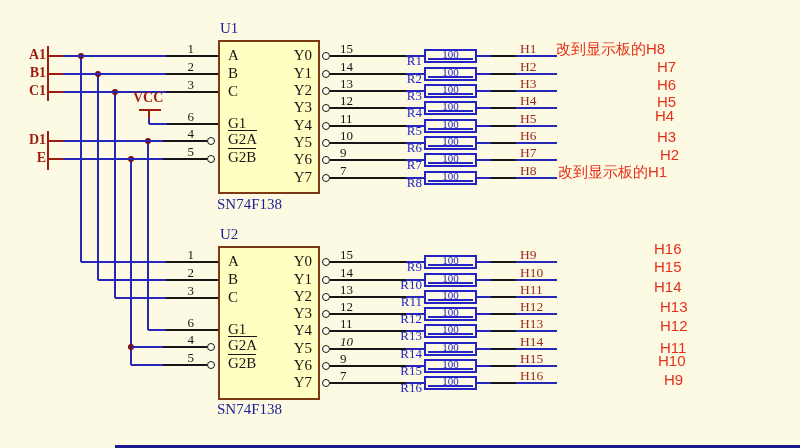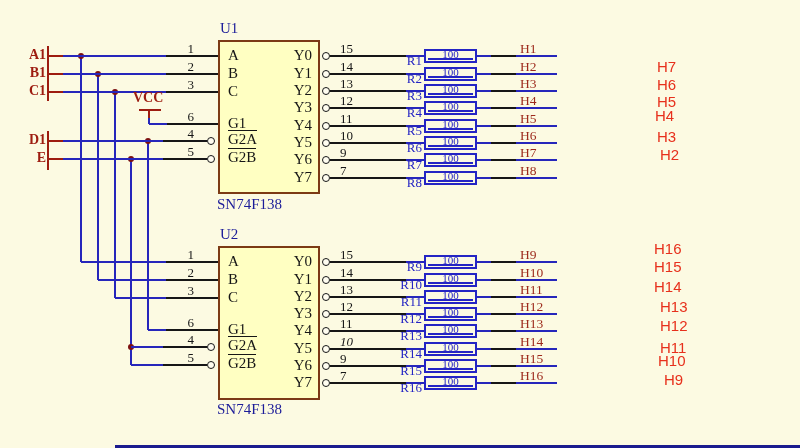--- a/index.html
+++ b/index.html
@@ -93,20 +93,21 @@
     <div class="abs txt" style="left: 340px; top: 41px; font: 13px &quot;Liberation Serif&quot;, serif; color: rgb(22, 22, 22);">15</div>
     <div class="abs" style="left: 406px; top: 55px; width: 18px; height: 2px; background: rgb(38, 38, 187);"></div>
     <div class="abs" style="left: 424px; top: 49px; width: 53px; height: 14px; border: 2px solid rgb(36, 36, 196);"></div>
     <div class="abs txt" style="left: 424px; top: 48px; width: 53px; text-align: center; font: 11px &quot;Liberation Serif&quot;, serif; color: rgb(36, 36, 196);">100</div>
     <div class="abs" style="left: 428px; top: 58px; width: 45px; height: 1.5px; background: rgb(36, 36, 196);"></div>
     <div class="abs txt" style="left: 396px; top: 53px; width: 26px; text-align: right; font: 13px &quot;Liberation Serif&quot;, serif; color: rgb(36, 36, 196);">R1</div>
     <div class="abs" style="left: 477px; top: 55px; width: 14px; height: 2px; background: rgb(38, 38, 187);"></div>
     <div class="abs" style="left: 491px; top: 55px; width: 25px; height: 2px; background: rgb(22, 22, 22);"></div>
     <div class="abs" style="left: 516px; top: 55px; width: 41px; height: 2px; background: rgb(38, 38, 187);"></div>
     <div class="abs txt" style="left: 520px; top: 41px; font: 13.5px &quot;Liberation Serif&quot;, serif; color: rgb(157, 42, 28);">H1</div>
+    <div class="abs txt" style="left: 556px; top: 40px; font: 15px &quot;Liberation Sans&quot;, &quot;DejaVu Sans&quot;, sans-serif; color: rgb(231, 48, 28);">改到显示板的H8</div>
     <div class="abs txt" style="left: 284px; top: 65px; width: 28px; text-align: right; font: 15px &quot;Liberation Serif&quot;, serif; color: rgb(22, 22, 22);">Y1</div>
     <div class="abs" style="left: 322px; top: 70px; width: 8px; height: 8px; border-radius: 50%; border: 1.5px solid rgb(22, 22, 22); background: rgb(255, 253, 240);"></div>
     <div class="abs" style="left: 330px; top: 73px; width: 76px; height: 2px; background: rgb(22, 22, 22);"></div>
     <div class="abs txt" style="left: 340px; top: 59px; font: 13px &quot;Liberation Serif&quot;, serif; color: rgb(22, 22, 22);">14</div>
     <div class="abs" style="left: 406px; top: 73px; width: 18px; height: 2px; background: rgb(38, 38, 187);"></div>
     <div class="abs" style="left: 424px; top: 67px; width: 53px; height: 14px; border: 2px solid rgb(36, 36, 196);"></div>
     <div class="abs txt" style="left: 424px; top: 66px; width: 53px; text-align: center; font: 11px &quot;Liberation Serif&quot;, serif; color: rgb(36, 36, 196);">100</div>
     <div class="abs" style="left: 428px; top: 76px; width: 45px; height: 1.5px; background: rgb(36, 36, 196);"></div>
     <div class="abs txt" style="left: 396px; top: 71px; width: 26px; text-align: right; font: 13px &quot;Liberation Serif&quot;, serif; color: rgb(36, 36, 196);">R2</div>
     <div class="abs" style="left: 477px; top: 73px; width: 14px; height: 2px; background: rgb(38, 38, 187);"></div>
@@ -190,20 +191,21 @@
     <div class="abs txt" style="left: 340px; top: 163px; font: 13px &quot;Liberation Serif&quot;, serif; color: rgb(22, 22, 22);">7</div>
     <div class="abs" style="left: 406px; top: 177px; width: 18px; height: 2px; background: rgb(38, 38, 187);"></div>
     <div class="abs" style="left: 424px; top: 171px; width: 53px; height: 14px; border: 2px solid rgb(36, 36, 196);"></div>
     <div class="abs txt" style="left: 424px; top: 170px; width: 53px; text-align: center; font: 11px &quot;Liberation Serif&quot;, serif; color: rgb(36, 36, 196);">100</div>
     <div class="abs" style="left: 428px; top: 180px; width: 45px; height: 1.5px; background: rgb(36, 36, 196);"></div>
     <div class="abs txt" style="left: 396px; top: 175px; width: 26px; text-align: right; font: 13px &quot;Liberation Serif&quot;, serif; color: rgb(36, 36, 196);">R8</div>
     <div class="abs" style="left: 477px; top: 177px; width: 14px; height: 2px; background: rgb(38, 38, 187);"></div>
     <div class="abs" style="left: 491px; top: 177px; width: 25px; height: 2px; background: rgb(22, 22, 22);"></div>
     <div class="abs" style="left: 516px; top: 177px; width: 41px; height: 2px; background: rgb(38, 38, 187);"></div>
     <div class="abs txt" style="left: 520px; top: 163px; font: 13.5px &quot;Liberation Serif&quot;, serif; color: rgb(157, 42, 28);">H8</div>
+    <div class="abs txt" style="left: 558px; top: 163px; font: 15px &quot;Liberation Sans&quot;, &quot;DejaVu Sans&quot;, sans-serif; color: rgb(231, 48, 28);">改到显示板的H1</div>
     <div class="abs" style="left: 218px; top: 246px; width: 102px; height: 154px; background: rgb(255, 255, 194); border: 2px solid rgb(124, 58, 20);"></div>
     <div class="abs txt" style="left: 220px; top: 226px; font: 15px &quot;Liberation Serif&quot;, serif; color: rgb(28, 28, 153);">U2</div>
     <div class="abs txt" style="left: 217px; top: 401px; font: 15px &quot;Liberation Serif&quot;, serif; color: rgb(28, 28, 153);">SN74F138</div>
     <div class="abs txt" style="left: 170px; top: 247px; width: 24px; text-align: right; font: 13px &quot;Liberation Serif&quot;, serif; color: rgb(22, 22, 22);">1</div>
     <div class="abs txt" style="left: 228px; top: 253px; font: 15px &quot;Liberation Serif&quot;, serif; color: rgb(22, 22, 22);">A</div>
     <div class="abs txt" style="left: 170px; top: 265px; width: 24px; text-align: right; font: 13px &quot;Liberation Serif&quot;, serif; color: rgb(22, 22, 22);">2</div>
     <div class="abs txt" style="left: 228px; top: 271px; font: 15px &quot;Liberation Serif&quot;, serif; color: rgb(22, 22, 22);">B</div>
     <div class="abs txt" style="left: 170px; top: 283px; width: 24px; text-align: right; font: 13px &quot;Liberation Serif&quot;, serif; color: rgb(22, 22, 22);">3</div>
     <div class="abs txt" style="left: 228px; top: 289px; font: 15px &quot;Liberation Serif&quot;, serif; color: rgb(22, 22, 22);">C</div>
     <div class="abs txt" style="left: 170px; top: 315px; width: 24px; text-align: right; font: 13px &quot;Liberation Serif&quot;, serif; color: rgb(22, 22, 22);">6</div>

